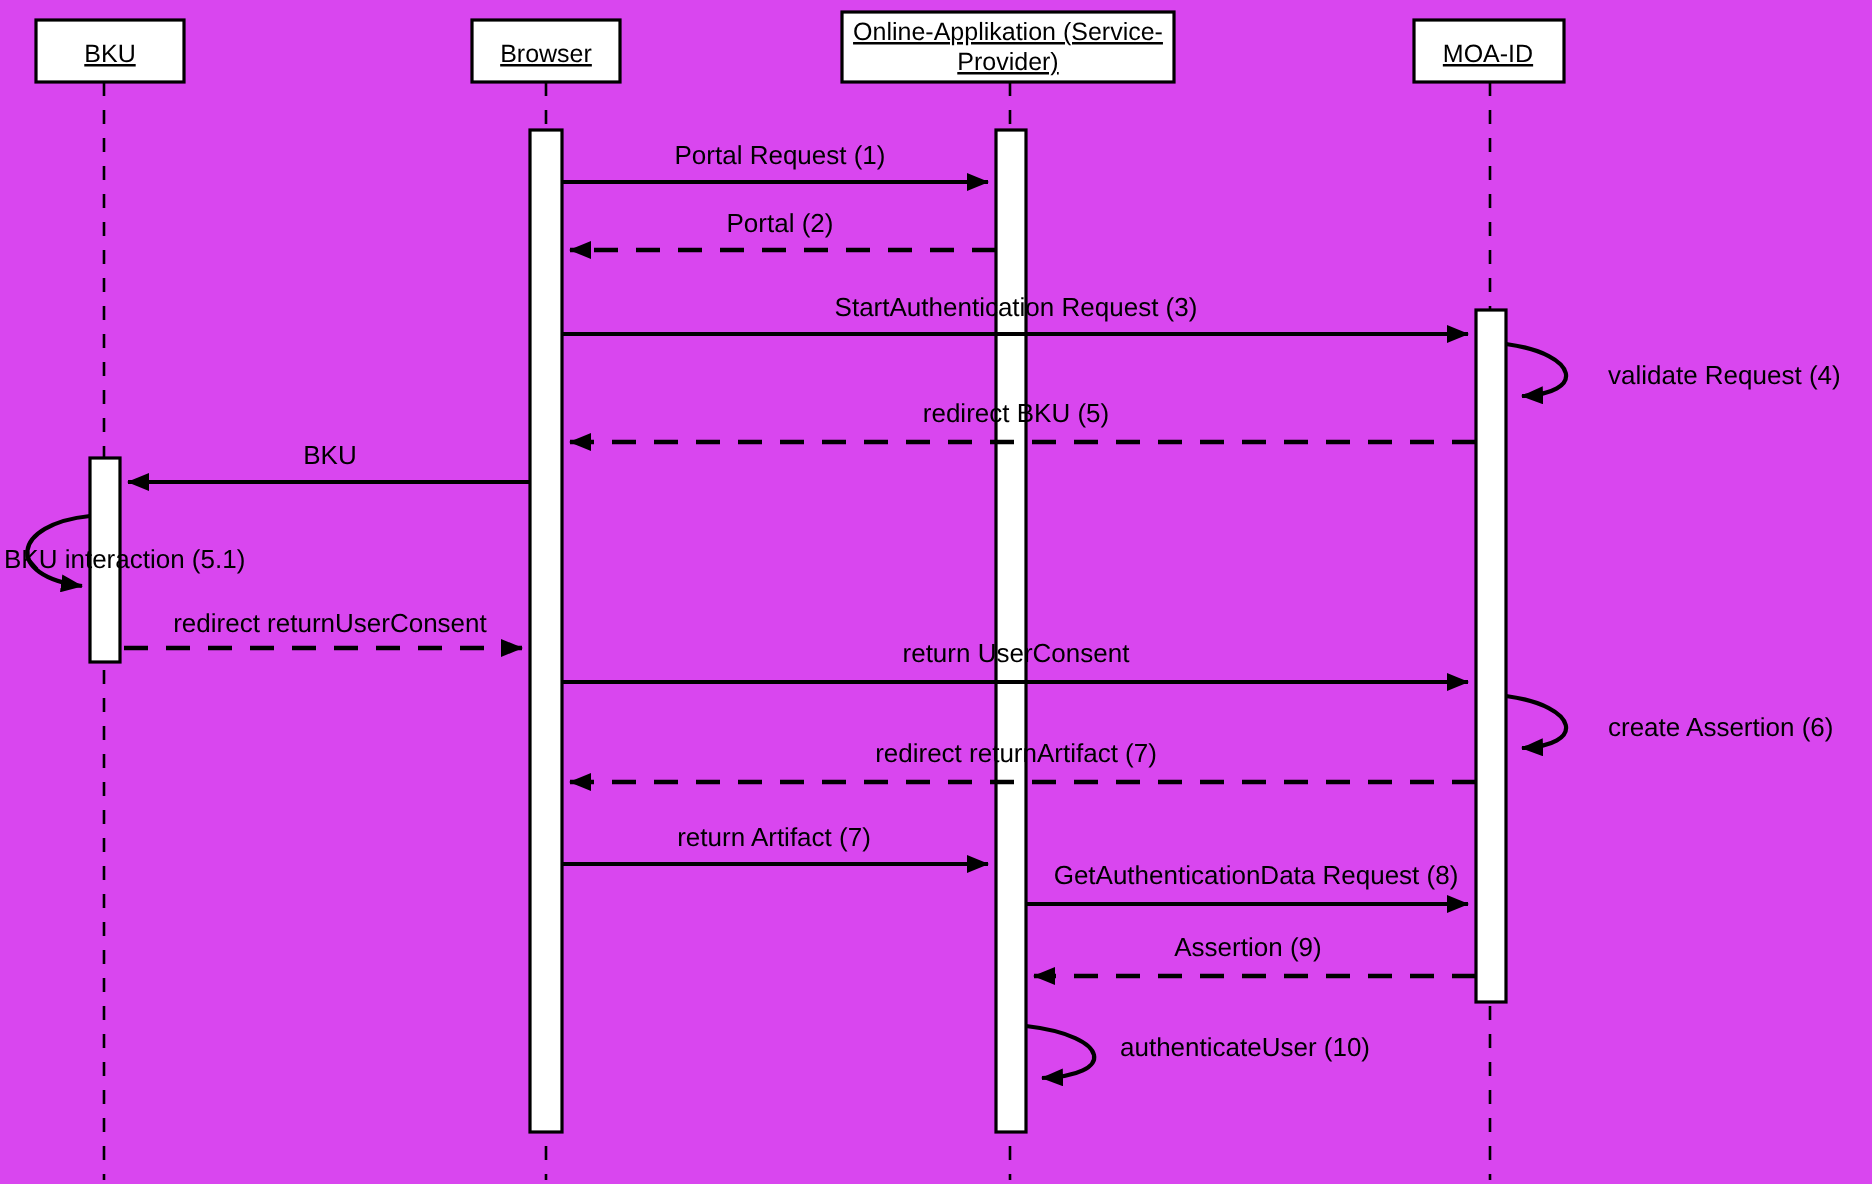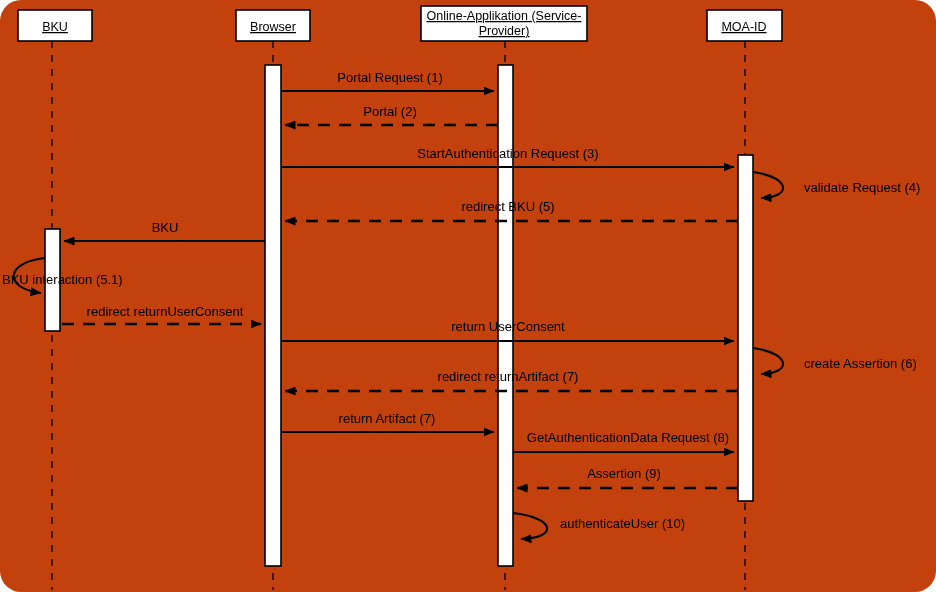--- a/index.html
+++ b/index.html
@@ -10,22 +10,21 @@
   body {
     width: 936px;
     height: 592px;
     font-family: "Liberation Sans", sans-serif;
     overflow: hidden;
   }
   #diagram-root {
     position: relative;
     width: 936px;
     height: 592px;
-    background: #c2410c;
-    border-radius: 21px;
+    background: #d946ef;
   }
   svg#seq {
     display: block;
     width: 936px;
     height: 592px;
   }
   .lifeline-box {
     fill: #ffffff;
     stroke: #000000;
     stroke-width: 1.6;

